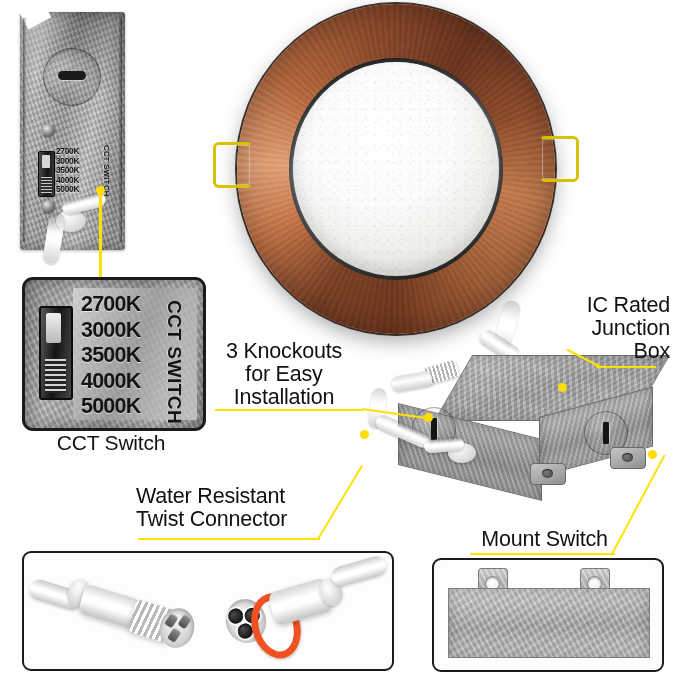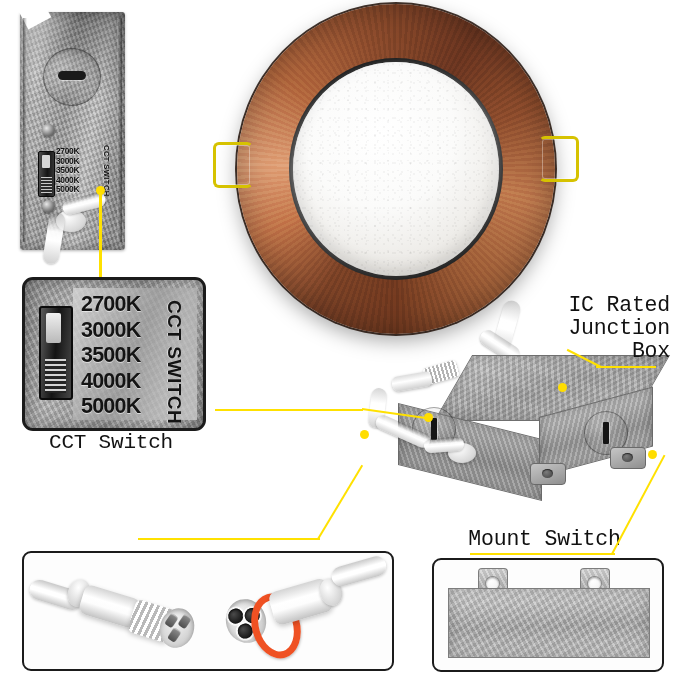--- a/index.html
+++ b/index.html
@@ -16,21 +16,21 @@
     overflow: hidden;
     font-family: "Liberation Sans", sans-serif;
     -webkit-font-smoothing: antialiased;
   }
 
   
   .abs { position: absolute; }
   .callout {
     position: absolute;
     color: #111111;
-    font-family: Liberation Mono, monospace;
+    font-family: Liberation Sans, sans-serif;
     font-weight: 400;
     line-height: 1.08;
     white-space: pre-line;
     letter-spacing: -0.2px;
   }
   .panel {
     position: absolute;
     border: 2px solid #1b1b1b;
     border-radius: 9px;
     background: #fdfdfd;
@@ -447,31 +447,36 @@
     <div class="grommet" style="left:50px; top:88px; width:28px; height:20px;"></div>
   </div>
 
   <div class="twist-rib" style="left:424px; top:364px; width:34px; height:17px; transform:rotate(-16deg);"></div>
   <div class="twist-conn" style="left:392px; top:374px; width:40px; height:15px; transform:rotate(-10deg);"></div>
 
   <div class="cable-seg" style="left:370px; top:388px; width:15px; height:40px; transform:rotate(7deg);"></div>
   <div class="cable-seg" style="left:374px; top:424px; width:58px; height:15px; transform:rotate(24deg);"></div>
   <div class="cable-seg" style="left:424px; top:438px; width:40px; height:14px; transform:rotate(-4deg);"></div>
 
+  <div class="callout" style="left:206px; top:340px; width:156px; text-align:center; font-size:21.5px;">3 Knockouts
+for Easy
+Installation</div>
   <div class="underline" style="left:215px; top:409px; width:148px;"></div>
   <div class="lead-line" style="left:362px; top:408px; width:66px; height:2px; transform:rotate(8deg); transform-origin:left center;"></div>
   <div class="lead-dot" style="left:424px; top:413px; width:9px; height:9px;"></div>
 
   <div class="callout" style="left:538px; top:294px; width:132px; text-align:right; font-size:21.5px;">IC Rated
 Junction
 Box</div>
   <div class="underline" style="left:596px; top:366px; width:60px;"></div>
   <div class="lead-line" style="left:563px; top:366px; width:38px; height:2px; transform:rotate(27deg); transform-origin:right center;"></div>
   <div class="lead-dot" style="left:558px; top:383px; width:9px; height:9px;"></div>
 
+  <div class="callout" style="left:136px; top:485px; width:224px; text-align:left; font-size:21.5px;">Water Resistant
+Twist Connector</div>
   <div class="underline" style="left:138px; top:538px; width:182px;"></div>
   <div class="lead-line" style="left:318px; top:538px; width:86px; height:2px; transform:rotate(-59deg); transform-origin:left center;"></div>
   <div class="lead-dot" style="left:360px; top:430px; width:9px; height:9px;"></div>
 
   <div class="callout" style="left:452px; top:528px; width:185px; text-align:center; font-size:21.5px;">Mount Switch</div>
   <div class="underline" style="left:470px; top:553px; width:145px;"></div>
   <div class="lead-line" style="left:612px; top:553px; width:112px; height:2px; transform:rotate(-62deg); transform-origin:left center;"></div>
   <div class="lead-dot" style="left:648px; top:450px; width:9px; height:9px;"></div>
 
   <div id="conn-panel" class="panel">

